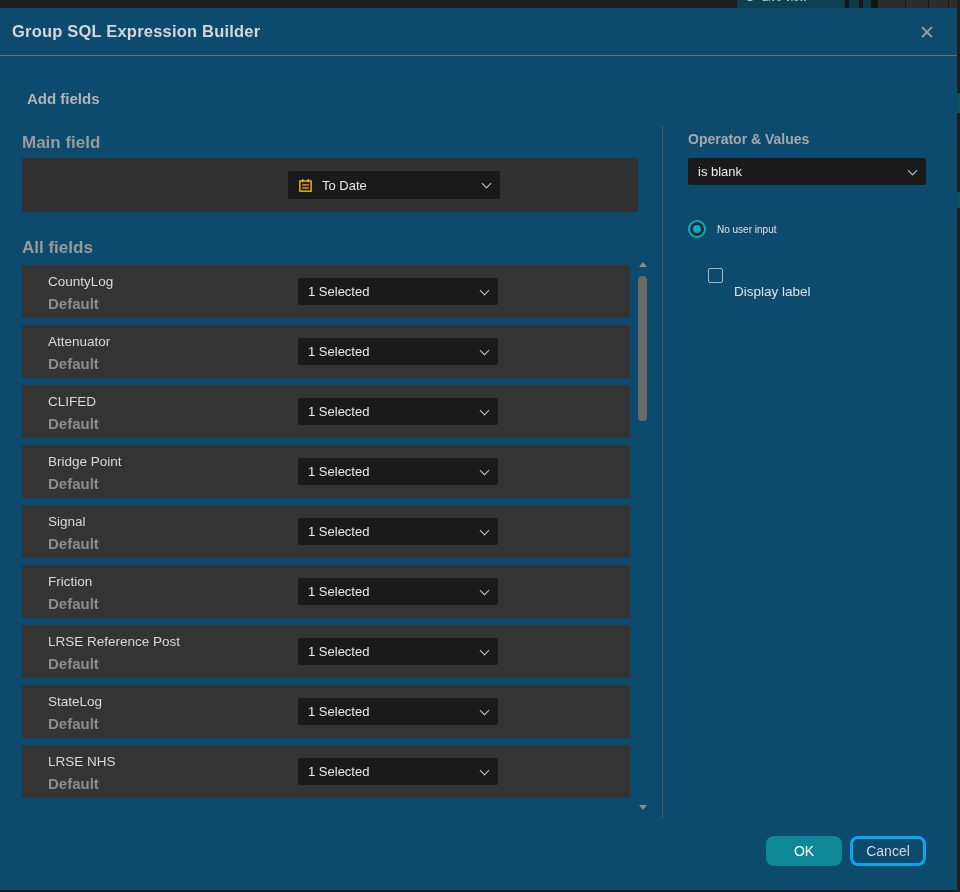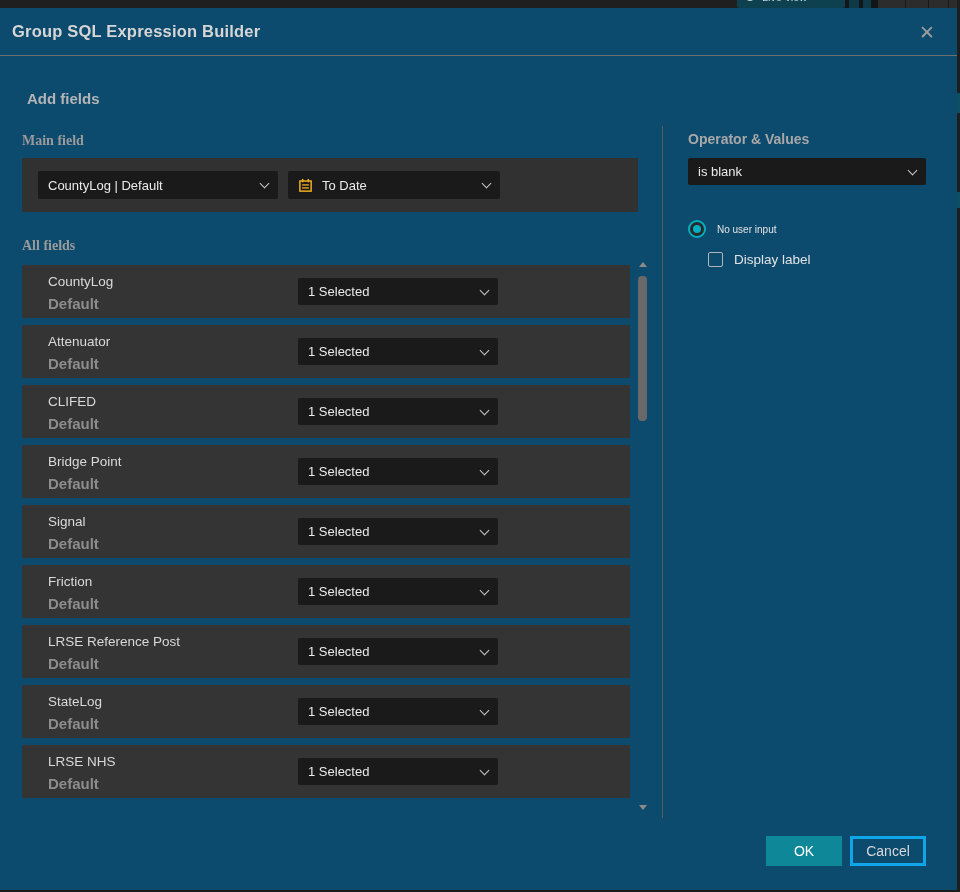--- a/index.html
+++ b/index.html
@@ -22,21 +22,21 @@
   
   .right-strip{position:absolute;left:957px;top:0;width:3px;height:892px;background:#1e1e1e;}
   .right-frag-a{position:absolute;left:957px;top:93px;width:3px;height:20px;background:#0f4f5f;}
   .right-frag-b{position:absolute;left:957px;top:192px;width:3px;height:16px;background:#0f4f5f;}
   
   .dialog{position:absolute;left:0;top:8px;width:957px;height:882px;background:#0c4a6e;}
   .titlebar{position:absolute;left:0;top:0;width:100%;height:48px;border-bottom:1px solid #6e6e6e;box-sizing:border-box;display:flex;align-items:center;}
   .title{margin-left:12px;font-size:16.5px;font-weight:700;color:#d6d6d6;letter-spacing:.2px;}
   .close-btn{position:absolute;right:16px;top:10px;width:28px;height:28px;display:flex;align-items:center;justify-content:center;color:#9d9d9d;font-size:19px;cursor:pointer;background:none;border:none;line-height:1;}
   .heading{position:absolute;left:27px;top:82px;font-size:15px;font-weight:700;color:#b5b5b5;}
-  .sublabel{font-size:14px;font-weight:700;color:#9a9a9a;font-family:Liberation Serif, serif;}
+  .sublabel{font-size:17px;font-weight:700;color:#9a9a9a;}
   .main-field-label{position:absolute;left:22px;top:125px;}
   .main-panel{position:absolute;left:22px;top:150px;width:616px;height:54px;background:#313131;}
   
   .dd{background:#1a1a1a;border-radius:2px;display:flex;align-items:center;padding:4px 10px;box-sizing:border-box;color:#eaeaea;font-size:13px;cursor:pointer;}
   .dd .chev{margin-left:auto;}
   .chev{width:6px;height:6px;border-right:1.5px solid #c8c8c8;border-bottom:1.5px solid #c8c8c8;transform:rotate(45deg);margin-top:-3px;flex:none;}
   .main-dd1{position:absolute;left:16px;top:13px;width:240px;height:28px;}
   .main-dd2{position:absolute;left:266px;top:13px;width:212px;height:28px;}
   .cal-icon{width:15px;height:15px;margin-right:9px;flex:none;display:block;}
   .all-fields-label{position:absolute;left:22px;top:230px;}
@@ -54,23 +54,23 @@
   
   .v-divider{position:absolute;left:662px;top:118px;width:1px;height:692px;background:#5a5a5a;}
   .op-heading{position:absolute;left:688px;top:123px;font-size:14px;font-weight:700;color:#a8a8a8;}
   .op-dd{position:absolute;left:688px;top:150px;width:238px;height:27px;}
   .radio-row{position:absolute;left:688px;top:212px;display:flex;align-items:center;cursor:pointer;}
   .radio{width:14px;height:14px;border:2px solid #00b0c2;border-radius:50%;position:relative;background:#292929;flex:none;}
   .radio-dot{position:absolute;inset:3px;background:#00b0c2;border-radius:50%;}
   .radio-label{margin-left:11px;font-size:10px;color:#e3e3e3;}
   .check-row{position:absolute;left:708px;top:244px;display:flex;align-items:center;cursor:pointer;}
   .checkbox{width:13px;height:13px;border:1.5px solid #b5b5b5;border-radius:2px;background:transparent;flex:none;}
-  .check-label{margin-left:11px;font-size:13.5px;color:#e3e3e3;}
-  
-  .btn{position:absolute;top:828px;width:76px;height:30px;display:flex;align-items:center;justify-content:center;font-size:14px;border-radius:0;cursor:pointer;box-sizing:border-box;border:none;}
+  .check-label{margin-left:11px;font-size:13.5px;color:#e3e3e3;margin-top:32px;}
+  
+  .btn{position:absolute;top:828px;width:76px;height:30px;display:flex;align-items:center;justify-content:center;font-size:14px;border-radius:8px;cursor:pointer;box-sizing:border-box;border:none;}
   .btn-ok{left:766px;background:#0e8898;color:#ffffff;}
   .btn-cancel{left:850px;background:transparent;border:3px solid #0ea5e9;color:#d8d8d8;}
 </style>
 </head>
 <body>
 
 <div class="backdrop-strip">
   <div class="live-pill">
     <span class="live-knob"></span>
     <span class="live-text">Live view</span>
@@ -95,24 +95,20 @@
     <button class="close-btn">
       <span>✕</span>
     </button>
   </div>
 
   <div class="heading">Add fields</div>
 
   <div class="sublabel main-field-label">Main field</div>
 
   <div class="main-panel">
-    <div class="dd main-dd1">
-      <span>CountyLog | Default</span>
-      <span class="chev"></span>
-    </div>
     <div class="dd main-dd2">
       <svg class="cal-icon" viewBox="0 0 16 16">
         <rect x="2" y="3.2" width="12" height="10.8" fill="none" stroke="#efae1e" stroke-width="1.6"></rect>
         <line x1="5" y1="1" x2="5" y2="4.6" stroke="#efae1e" stroke-width="1.6"></line>
         <line x1="11" y1="1" x2="11" y2="4.6" stroke="#efae1e" stroke-width="1.6"></line>
         <line x1="4.4" y1="7.4" x2="11.6" y2="7.4" stroke="#efae1e" stroke-width="1.4"></line>
         <line x1="4.4" y1="10.6" x2="11.6" y2="10.6" stroke="#efae1e" stroke-width="1.4"></line>
       </svg>
       <span>To Date</span>
       <span class="chev"></span>

